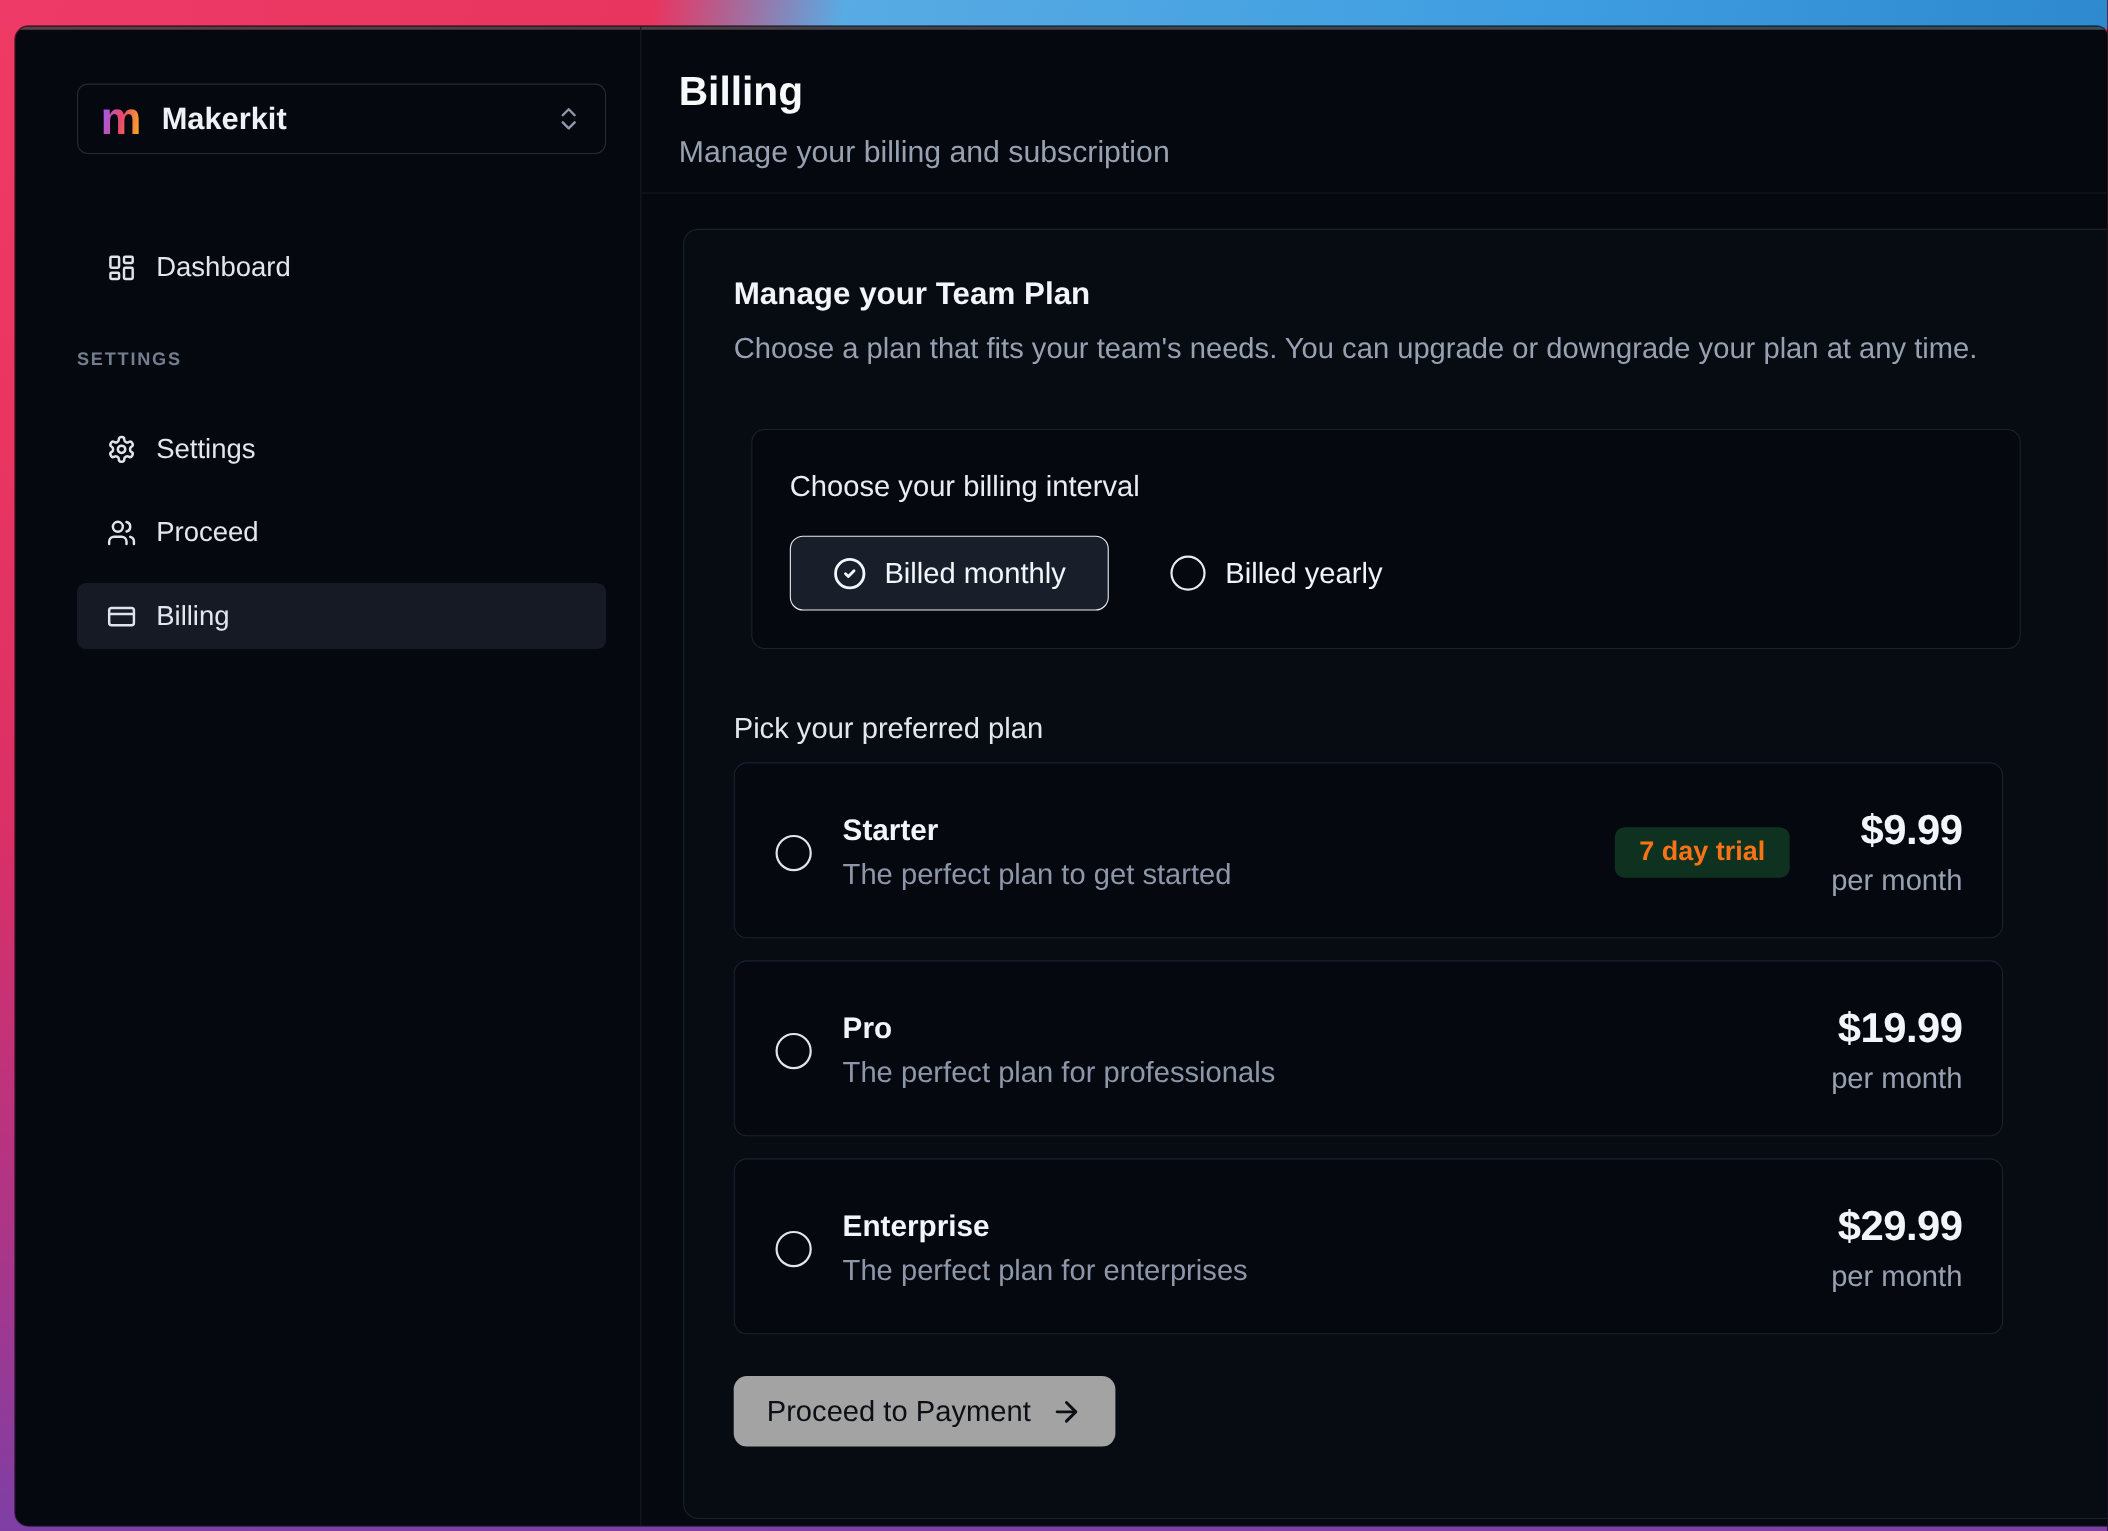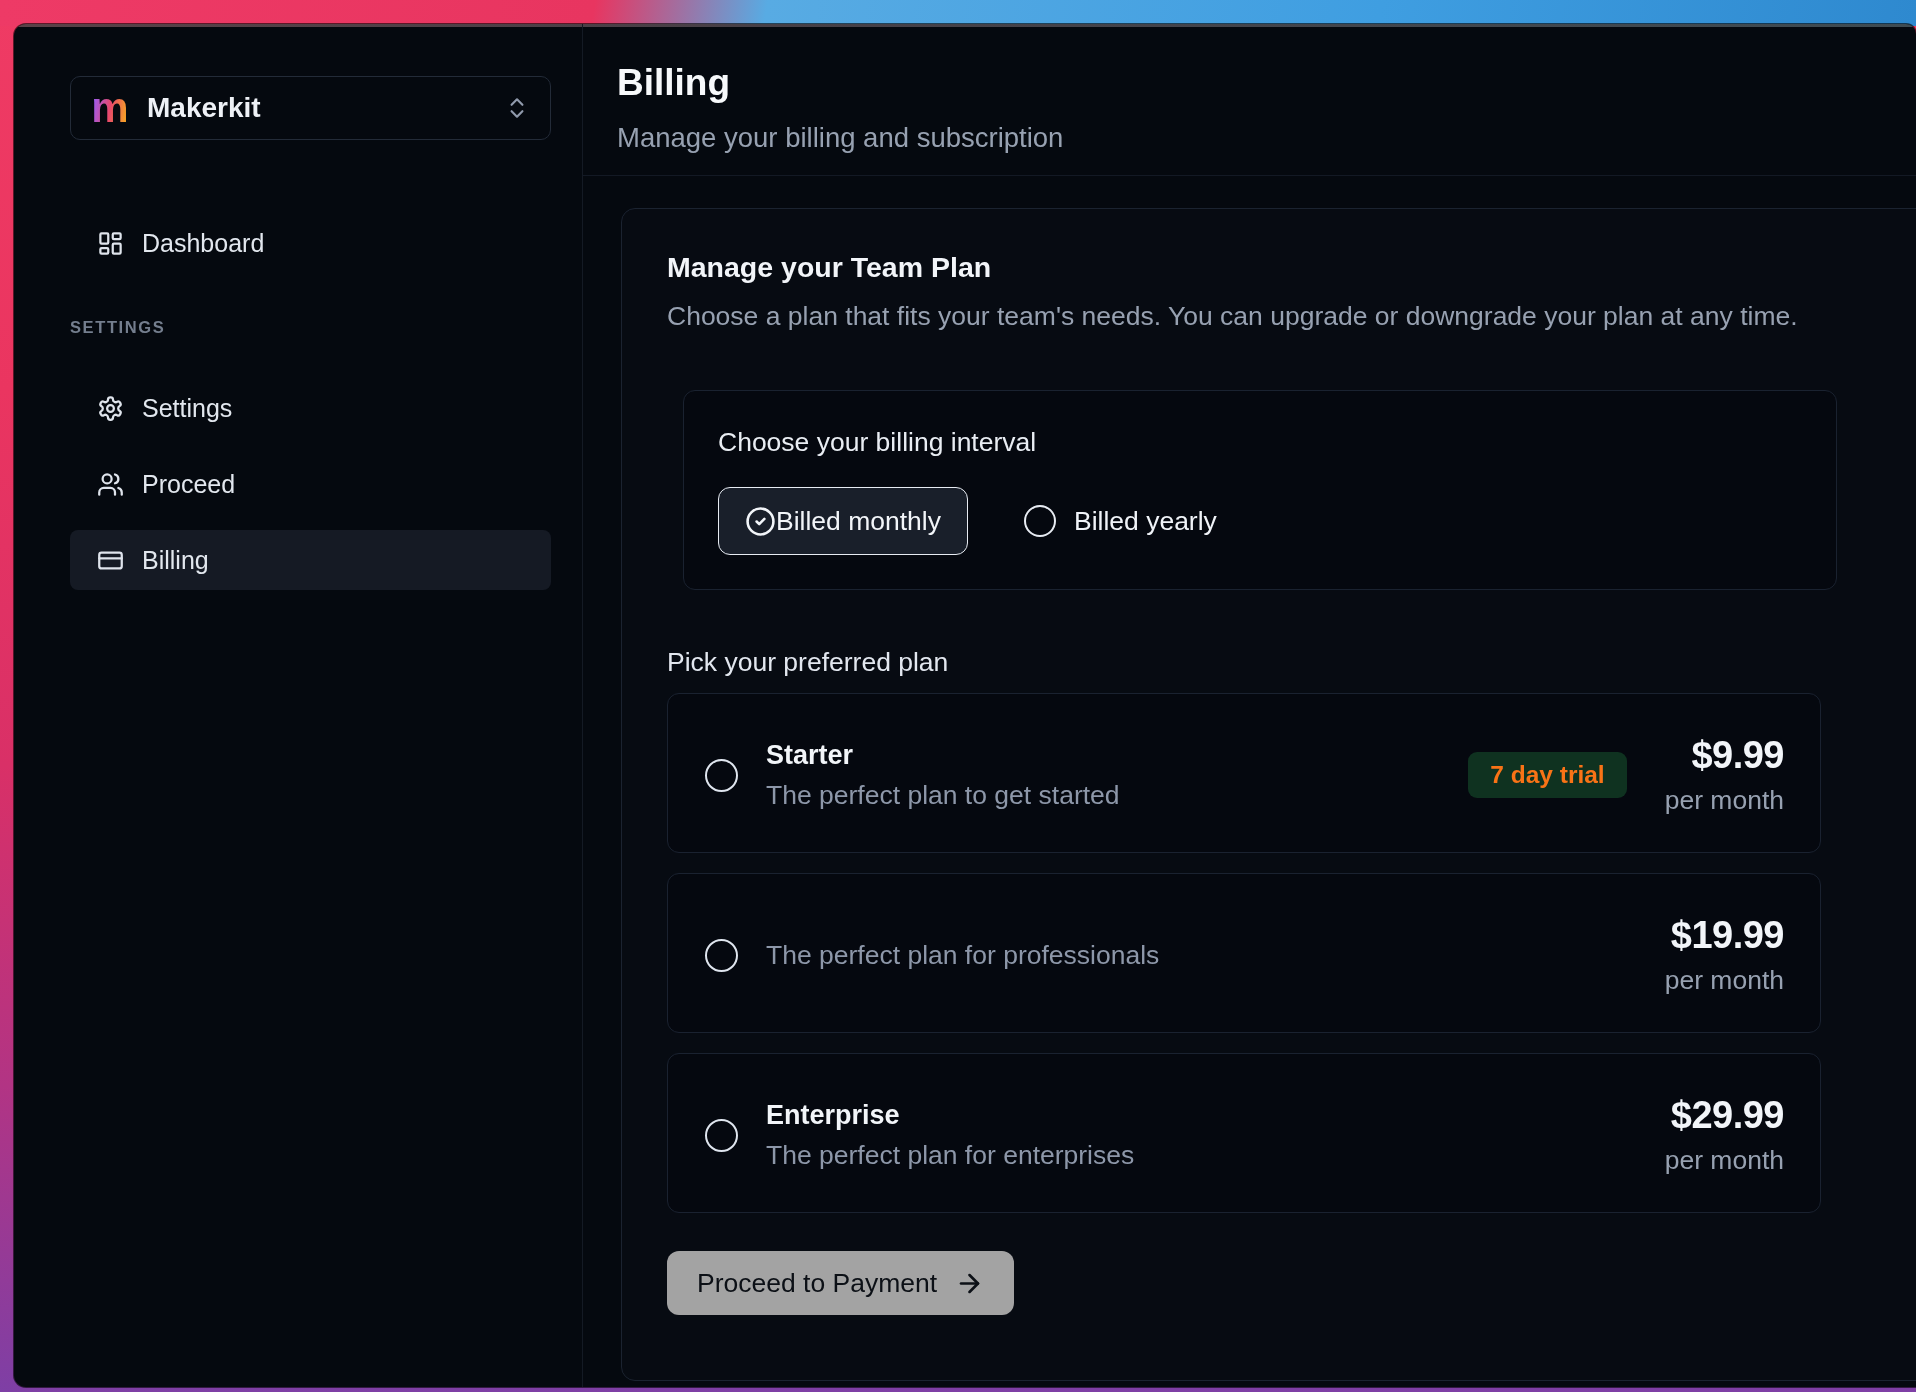--- a/index.html
+++ b/index.html
@@ -47,21 +47,21 @@
 
   .card { position:absolute; left:38px; top:184px; width:1336px; height:1173px;
     background:#070b12; border:1px solid #1b2330; border-radius:14px; }
   .card-title { position:absolute; left:45px; top:42px; font-size:28.5px; font-weight:600; color:#f2f5f9; }
   .card-desc { position:absolute; left:45px; top:92px; font-size:26.5px; color:#97a1b1; white-space:nowrap; }
 
   .interval-box { position:absolute; left:45px; top:181px; width:1154px; height:200px;
     background:#05080f; border:1px solid #1a2230; border-radius:12px;margin-left:16px; }
   .interval-label { position:absolute; left:34px; top:36px; font-size:26.5px; font-weight:500; color:#e9edf3; }
   .interval-options { position:absolute; left:34px; top:96px; display:flex; align-items:center; gap:56px; }
-  .interval-chip { display:flex; align-items:center; height:68px; padding:0 26px;
+  .interval-chip { display:flex; align-items:center; gap:16px; height:68px; padding:0 38px;
     border:1.5px solid #e7ebf2; border-radius:12px; background:#191f2a; cursor:pointer; }
   .interval-chip .label { font-size:26.5px; color:#f2f5f9; }
   .interval-plain { display:flex; align-items:center; gap:18px; cursor:pointer; }
   .radio-circle { width:32px; height:32px; border:2px solid #e7ebf2; border-radius:50%; flex:0 0 auto; }
   .interval-plain .label { font-size:26.5px; color:#f0f3f8; }
 
   .plans-label { position:absolute; left:45px; top:438px; font-size:26.5px; color:#e2e7ef; }
 
   .plan-row { position:absolute; left:45px; width:1154px; height:160px;
     background:#05080f; border:1px solid #1a2230; border-radius:12px;
@@ -180,20 +180,21 @@
           <span class="trial-badge">7 day trial</span>
           <div class="plan-price-block">
             <div class="plan-price">$9.99</div>
             <div class="plan-period">per month</div>
           </div>
         </div>
 
         <div class="plan-row" style="top:664px">
           <span class="radio-circle"></span>
           <div class="plan-info">
+            <div class="plan-name">Pro</div>
             <div class="plan-desc">The perfect plan for professionals</div>
           </div>
           <div class="plan-spacer"></div>
           <div class="plan-price-block">
             <div class="plan-price">$19.99</div>
             <div class="plan-period">per month</div>
           </div>
         </div>
 
         <div class="plan-row" style="top:844px">

